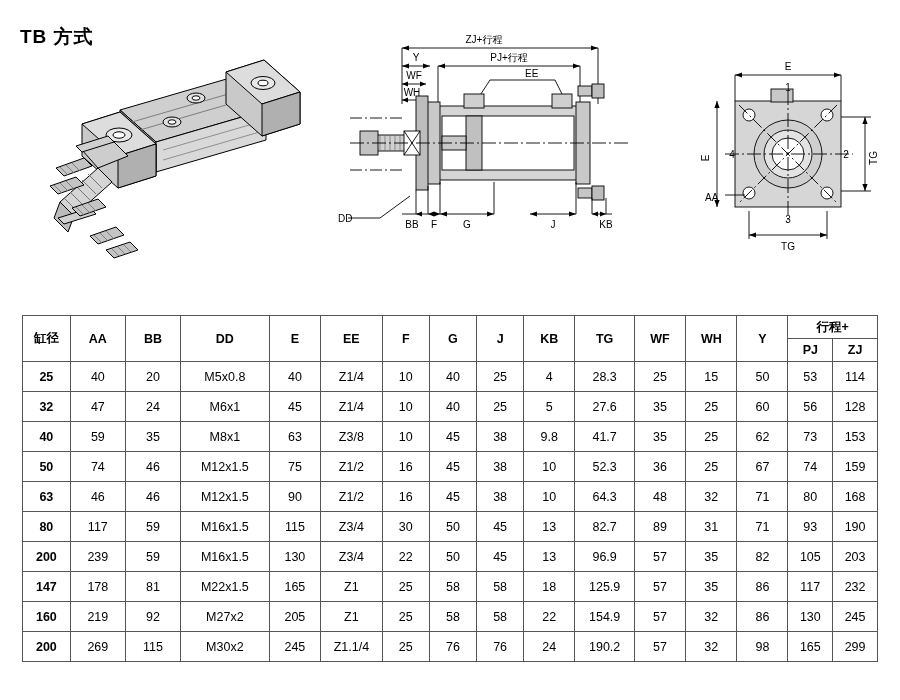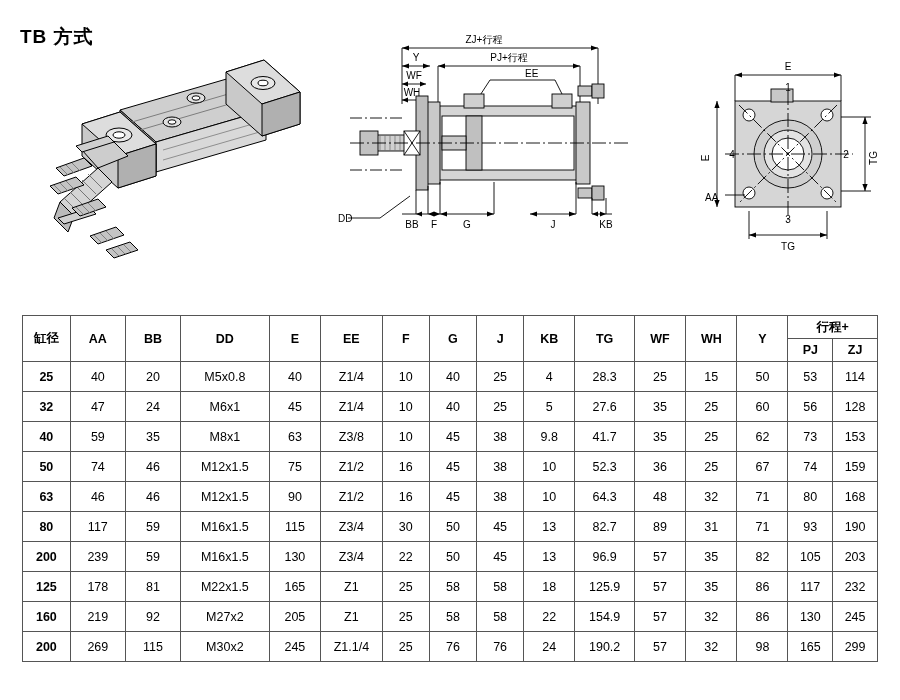--- a/index.html
+++ b/index.html
@@ -505,21 +505,21 @@
             <td class="col-j">45</td>
             <td class="col-kb">13</td>
             <td class="col-tg">96.9</td>
             <td class="col-wf">57</td>
             <td class="col-wh">35</td>
             <td class="col-y">82</td>
             <td class="col-pj">105</td>
             <td class="col-zj">203</td>
           </tr>
           <tr>
-            <td class="col-dia first">125</td>
+            <td class="col-dia first">147</td>
             <td class="col-aa">178</td>
             <td class="col-bb">81</td>
             <td class="col-dd">M22x1.5</td>
             <td class="col-e">165</td>
             <td class="col-ee">Z1</td>
             <td class="col-f">25</td>
             <td class="col-g">58</td>
             <td class="col-j">58</td>
             <td class="col-kb">18</td>
             <td class="col-tg">125.9</td>

